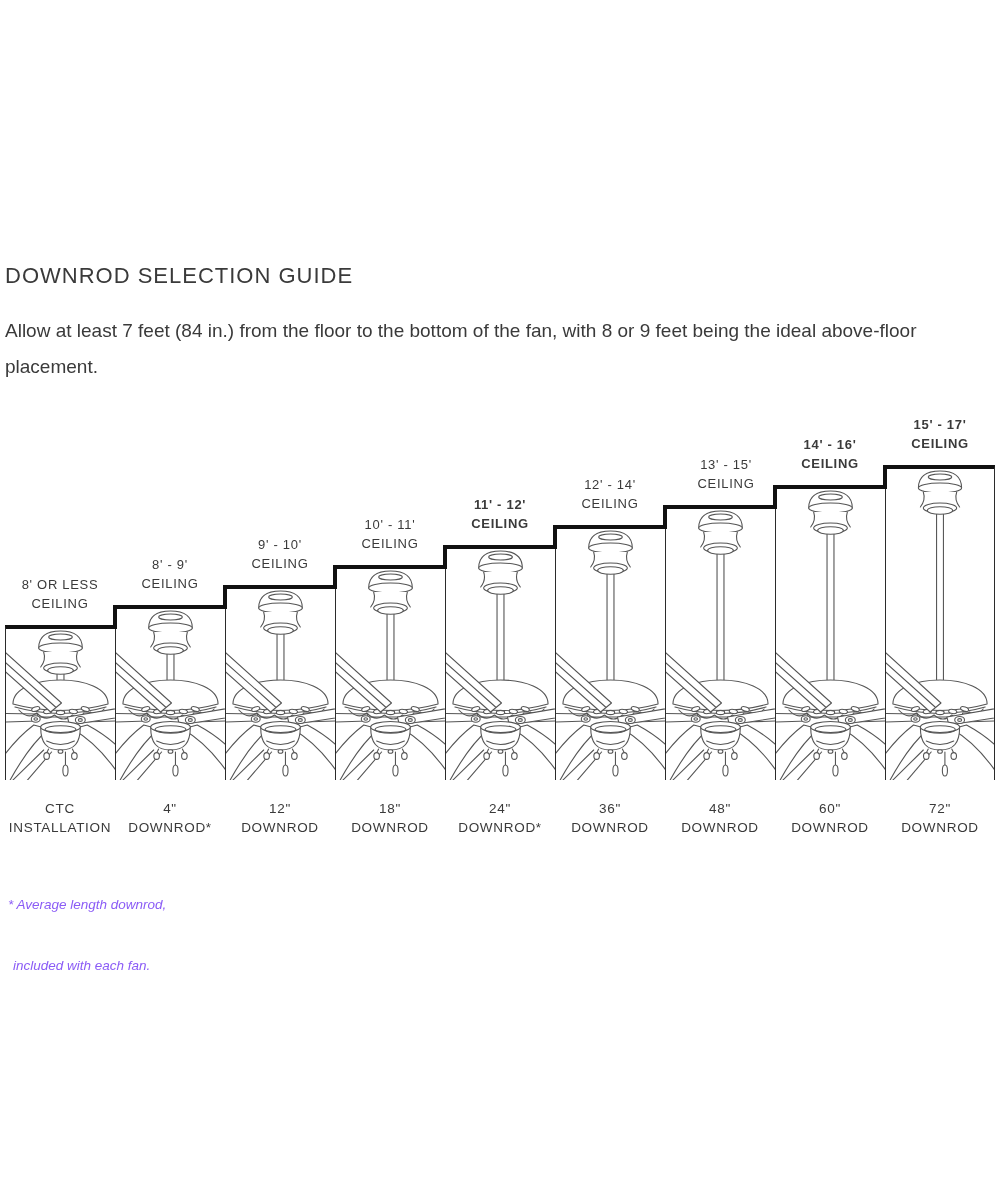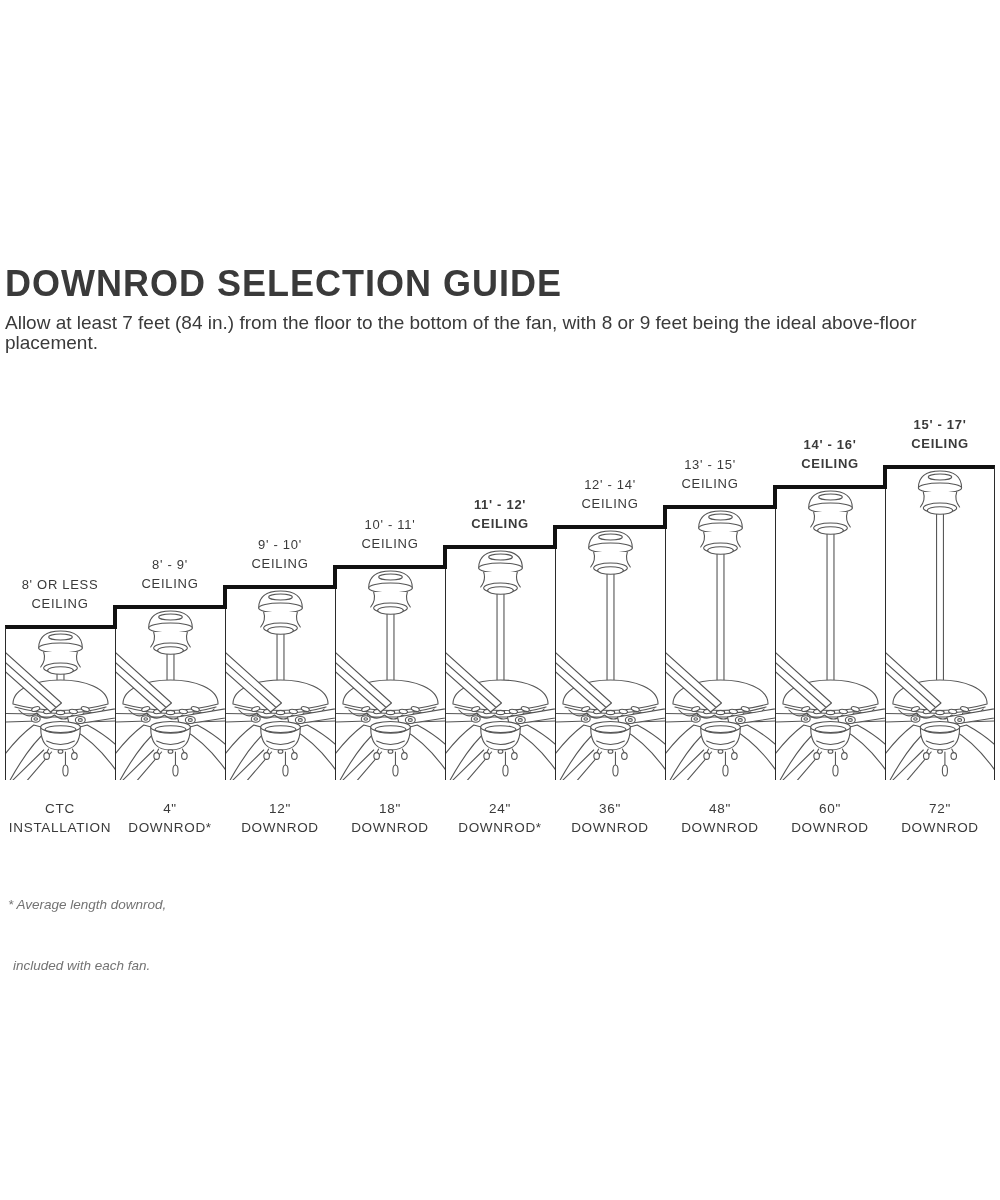--- a/index.html
+++ b/index.html
@@ -2,35 +2,35 @@
 <html style="--bg: #ffffff; --text: #3a3a3a; --line-art: #555555; --ceiling: #111111; --cellborder: #2b2b2b;"><head>
 <meta charset="utf-8">
 <style>
   :root{
     --bg:#ffffff; --text:#3a3a3a; --line-art:#555555;
     --ceiling:#111111; --cellborder:#2b2b2b;
   }
   html,body{margin:0;padding:0;background:var(--bg);}
   .page{position:relative;width:1000px;height:1200px;background:var(--bg);overflow:hidden;
         font-family:"Liberation Sans", sans-serif;color:var(--text);}
-  .title{position:absolute;left:5px;top:263px;margin:0;font-size:36px;font-weight:700;
+  .title{position:absolute;left:5px;top:263px;margin:0;font-size:22px;font-weight:400;
          letter-spacing:1px;color:var(--text);}
   .intro{position:absolute;left:5px;top:313px;margin:0;width:928px;font-size:19px;
-         line-height:20px;color:var(--text);}
+         line-height:36px;color:var(--text);}
   .diagram{position:absolute;left:0;top:0;width:1000px;height:1200px;}
   .cell{position:absolute;box-sizing:border-box;border-top:4px solid var(--ceiling);
         border-left:1.5px solid var(--cellborder);overflow:hidden;background:transparent;}
   .cell.last{border-right:1.5px solid var(--cellborder);}
   .cell svg{display:block;width:100%;height:100%;}
   .riser{position:absolute;width:4px;background:var(--ceiling);}
   .clabel,.blabel{position:absolute;width:110px;text-align:center;font-size:13px;
         line-height:19px;letter-spacing:0.7px;color:var(--text);}
   .blabel{font-size:13.5px;}
   .footnote{position:absolute;left:8px;top:895px;font-size:13.5px;line-height:20px;
-        font-style:italic;color:#737373;}
+        font-style:italic;color:#8b5cf6;}
   .footnote .fn2{padding-left:5px;margin-top:41px;}
 </style>
 </head>
 <body>
 
 <div class="page">
   <h1 class="title">DOWNROD SELECTION GUIDE</h1>
   <p class="intro">Allow at least 7 feet (84 in.) from the floor to the bottom of the fan, with 8 or 9 feet being the ideal above-floor placement.</p>
   <div class="diagram" id="diagram">
       <div class="cell" style="left: 5px; top: 625px; width: 110px; height: 155px;">
@@ -402,21 +402,21 @@
             <path d="M43 240 L41 244 M67 240 L69 244"></path>
             <ellipse cx="41" cy="247" rx="2.8" ry="3.4" fill="#fff"></ellipse>
             <ellipse cx="69" cy="247" rx="2.8" ry="3.4" fill="#fff"></ellipse>
             <ellipse cx="55" cy="242.5" rx="2.4" ry="1.8" fill="#fff"></ellipse>
             <line x1="60" y1="243" x2="60" y2="256"></line>
             <ellipse cx="60" cy="261.5" rx="2.6" ry="5.5" fill="#fff"></ellipse>
           </g>
         </svg>
       </div>
       <div class="riser" style="left: 663px; top: 505px; height: 24px;"></div>
-      <div class="clabel" style="left: 655px; top: 455px; text-align: center;">
+      <div class="clabel" style="left: 671px; top: 455px; text-align: center;">
         <div>13' - 15'</div>
         <div>CEILING</div>
       </div>
       <div class="blabel" style="left: 665px; top: 799px;">
         <div>48"</div>
         <div>DOWNROD</div>
       </div>
       <div class="cell" style="left: 775px; top: 485px; width: 110px; height: 295px;">
         <svg viewBox="0 0 110 291" preserveAspectRatio="none">
           <g stroke="#555555" stroke-width="1.1" fill="none" stroke-linecap="round" stroke-linejoin="round">

